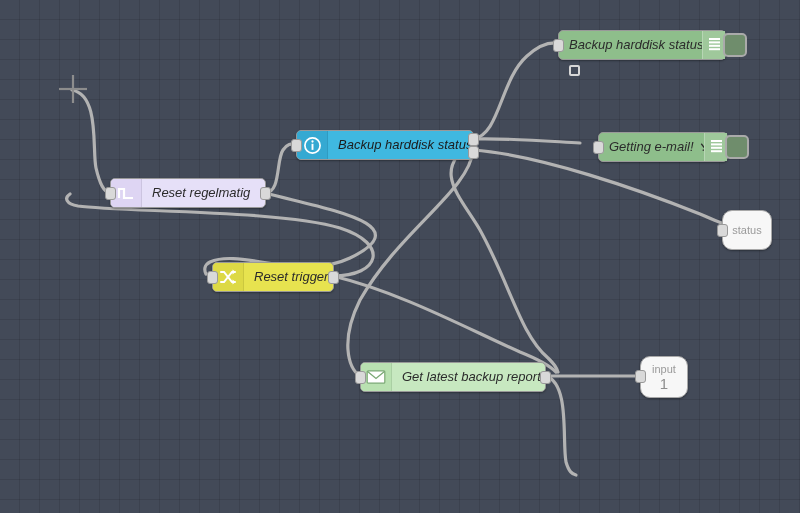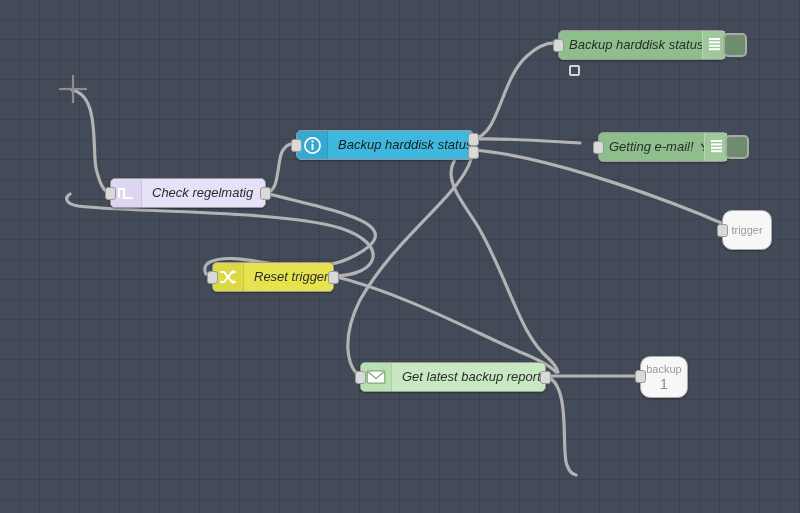--- a/index.html
+++ b/index.html
@@ -196,21 +196,21 @@
   </svg>
 
 
   <div class="node n-trigger" style="left:110px; top:178px; width:156px;">
     <span class="port in" style="top:8px;"></span>
     <div class="node-icon-box">
       <svg class="svg-ic" width="18" height="18" viewBox="0 0 18 18">
         <path d="M2 14 L2 5 L7 5 L7 14 L16 14" fill="none" stroke="#ffffff" stroke-width="2.2" stroke-linejoin="miter"></path>
       </svg>
     </div>
-    <div class="node-label">Check regelmatig</div>
+    <div class="node-label">Reset regelmatig</div>
     <span class="port out" style="top:8px;"></span>
   </div>
 
   <div class="node n-status" style="left:296px; top:130px; width:178px;">
     <span class="port in" style="top:8px;"></span>
     <div class="node-icon-box">
       <svg class="svg-ic" width="19" height="19" viewBox="0 0 20 20">
         <circle cx="10" cy="10" r="8" fill="none" stroke="#ffffff" stroke-width="1.8"></circle>
         <circle cx="10" cy="5.8" r="1.2" fill="#ffffff"></circle>
         <rect x="9" y="8.2" width="2" height="6.4" fill="#ffffff"></rect>
@@ -271,26 +271,26 @@
         <rect x="1" y="4.4" width="11" height="2" fill="#ffffff"></rect>
         <rect x="1" y="7.8" width="11" height="2" fill="#ffffff"></rect>
         <rect x="1" y="11.2" width="11" height="2" fill="#ffffff"></rect>
       </svg>
     </div>
     <div class="debug-button"></div>
   </div>
 
 
   <div class="io-node" style="left:722px; top:210px; width:50px; height:40px;">
-    <span>trigger</span>
+    <span>status</span>
     <span class="port in" style="top:13px;"></span>
   </div>
 
   <div class="io-node" style="left:640px; top:356px; width:48px; height:42px;">
-    <span>backup</span>
+    <span>input</span>
     <span class="io-sub">1</span>
     <span class="port in" style="top:13px;"></span>
   </div>
 
   <svg id="cursor" style="left:57px; top:74px;" width="32" height="32" viewBox="0 0 32 32">
     <line x1="16" y1="1" x2="16" y2="29" stroke="#8d8d8d" stroke-width="2.2"></line>
     <line x1="2" y1="15" x2="30" y2="15" stroke="#8d8d8d" stroke-width="2.2"></line>
   </svg>
 
 </div>

